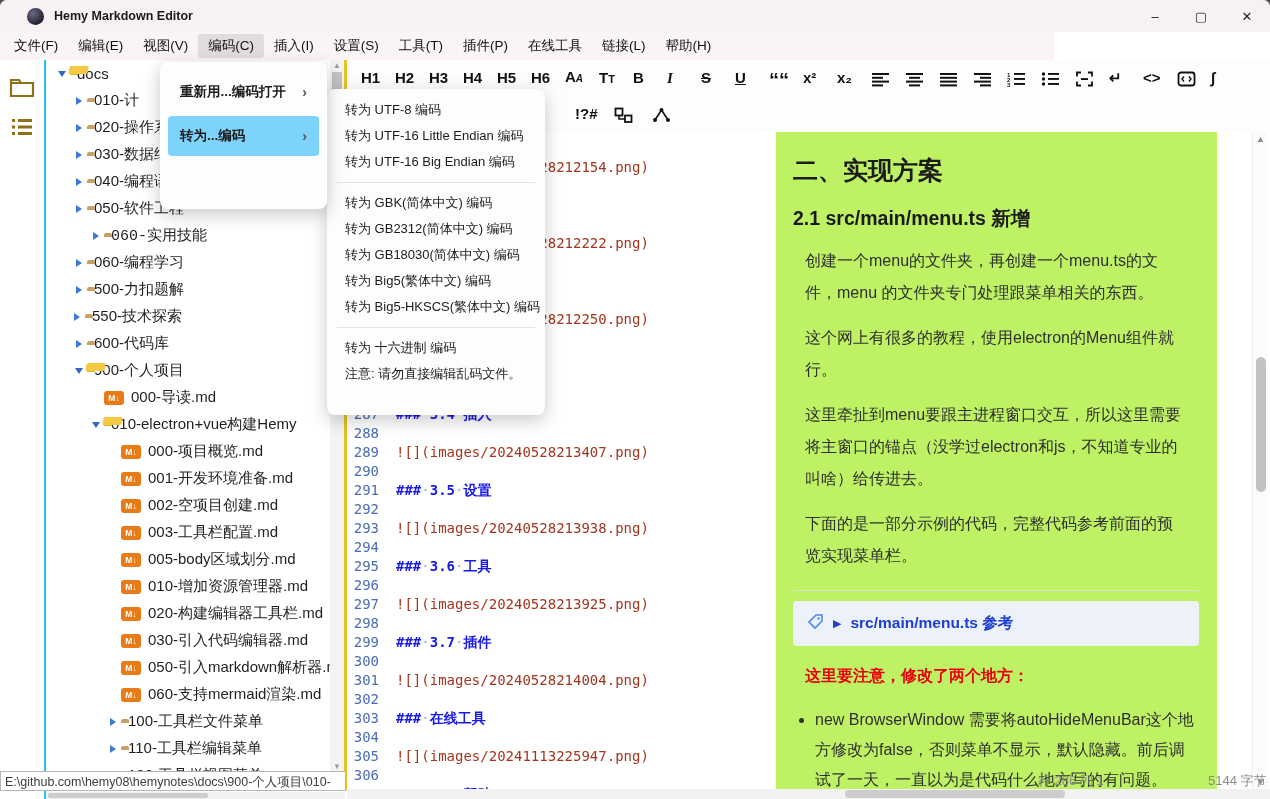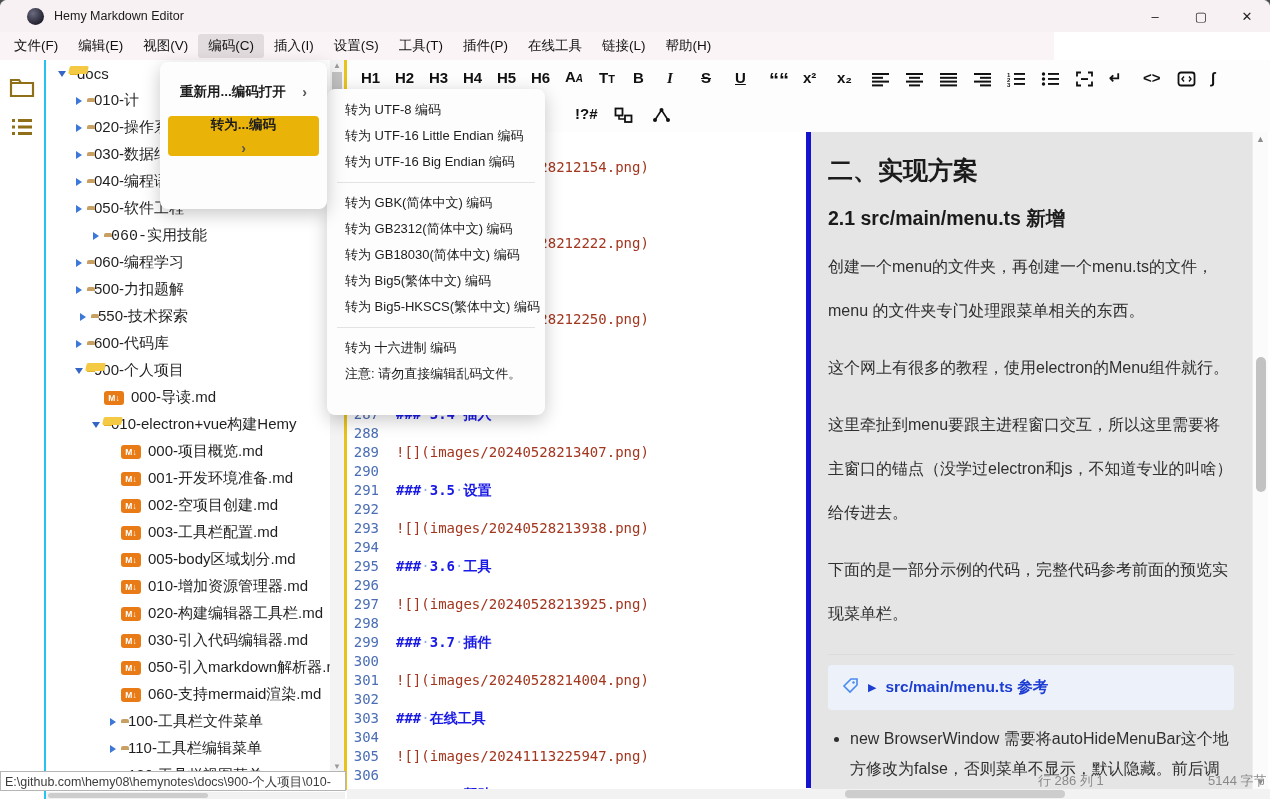--- a/index.html
+++ b/index.html
@@ -2,21 +2,21 @@
 <html><head>
 <meta charset="utf-8">
 <style>
   html,body{margin:0;padding:0;background:#4a4a4a;font-family:"Liberation Sans",sans-serif;}
   .window{position:relative;width:1270px;height:799px;margin:0 auto;background:#fff;overflow:hidden;
           border-radius:8px 8px 0 0;box-shadow:0 0 0 1px #8a8a8a;}
   
   .titlebar{position:absolute;left:0;top:0;width:1270px;height:32px;background:#f8f1f3;display:flex;align-items:center;}
   .app-icon{width:17px;height:17px;border-radius:50%;margin-left:27px;
             background:radial-gradient(circle at 35% 32%,#6b6b80,#20202e 72%);flex:none;}
-  .app-title{font-size:12.5px;color:#1a1a1a;margin-left:10px;}
+  .app-title{font-size:12.5px;color:#1a1a1a;margin-left:10px;font-weight:bold;}
   .win-controls{position:absolute;right:0;top:0;height:32px;display:flex;}
   .win-btn{width:46px;height:32px;display:flex;align-items:center;justify-content:center;font-size:13px;color:#222;}
   
   .menubar{position:absolute;left:0;top:32px;width:1054px;height:28px;background:#faf4f6;display:flex;align-items:center;padding-left:4px;box-sizing:border-box;}
   .menu-item{font-size:13.5px;color:#111;padding:3px 10px;border-radius:3px;white-space:nowrap;}
   .menu-item.active{background:#e2dcdf;}
   
   .rail{position:absolute;left:0;top:60px;width:44px;height:739px;background:#fff;}
   .rail .ricon{display:block;margin:14px auto 0;width:26px;height:26px;}
   .cyan-line{position:absolute;left:44px;top:60px;width:2px;height:739px;background:#25c3f2;}
@@ -53,25 +53,25 @@
   
   .editor{position:absolute;left:347px;top:132px;width:459px;height:657px;background:#fff;overflow:hidden;
           font-family:"DejaVu Sans Mono",monospace;font-size:14px;padding-top:8px;box-sizing:border-box;}
   .ed-line{height:19px;display:flex;white-space:pre;}
   .ed-line .ln{width:32px;flex:none;text-align:right;color:#4a6db5;margin-right:17px;}
   .k-img{color:#a3361f;}
   .k-h{color:#1a1ae6;font-weight:bold;}
   .k-h .dot{color:#8fb0e0;font-weight:normal;}
   .blue-divider{position:absolute;left:806px;top:132px;width:5px;height:656px;background:#1414cf;}
   
-  .preview{position:absolute;left:811px;top:132px;width:441px;height:657px;background:#e5e5e5;overflow:hidden;
+  .preview{position:absolute;left:776px;top:132px;width:441px;height:657px;background:#bef264;overflow:hidden;
            padding:2px 18px 0 17px;box-sizing:border-box;color:#2f2f2f;}
   .preview h2{font-size:25px;margin:20px 0 10px;color:#1b1b1b;}
   .preview h3{font-size:19.5px;margin:18px 0 8px;color:#1b1b1b;}
-  .preview p{font-size:16px;line-height:44px;margin:13px 0;}
+  .preview p{font-size:16px;line-height:32px;margin:13px 12px;}
   .preview hr.rule{border:none;border-top:1px solid #dcdcdc;margin:18px 0 6px;}
   .callout{background:#edf1fa;border-radius:4px;padding:12px 14px;display:flex;align-items:center;gap:9px;margin:10px 0 14px;}
   .co-arrow{color:#1d3ed2;font-size:11px;}
   .co-text{color:#1d3ed2;font-weight:bold;font-size:15.5px;}
   .warn{color:#e8000d;font-weight:bold;font-size:16.5px;margin:16px 0 6px;}
   .preview ul{margin:8px 0;padding-left:22px;}
   .preview li{font-size:16px;line-height:30px;margin:3px 0;}
   
   .preview-scroll{position:absolute;left:1252px;top:132px;width:16px;height:657px;background:#fbfbfb;border-left:1px solid #eee;box-sizing:border-box;}
   .preview-scroll .sarr{position:absolute;left:0;width:15px;text-align:center;font-size:9px;color:#8d8d8d;}
@@ -86,21 +86,21 @@
                border:1px solid #b5b5b5;font-size:12.5px;color:#3c3c3c;padding-left:4px;box-sizing:border-box;
                white-space:nowrap;overflow:hidden;z-index:20;}
   .status-right{position:absolute;top:772px;left:0;width:1270px;height:20px;font-size:13px;color:#8a8a8a;z-index:5;}
   .status-right .pos{position:absolute;left:1038px;}
   .status-right .bytes{position:absolute;left:1208px;}
   
   .menu-panel{position:absolute;left:160px;top:62px;width:167px;height:147px;background:#fdfdfd;border-radius:8px;
               box-shadow:0 5px 18px rgba(0,0,0,.22);z-index:50;padding:6px;box-sizing:border-box;}
   .mi-big{height:40px;margin:4px 2px;border-radius:4px;display:flex;align-items:center;justify-content:space-between;
           padding:0 12px;font-size:13.5px;color:#1c1c1c;font-weight:bold;}
-  .mi-big.hl{background:#eab308;flex-direction:column;}
+  .mi-big.hl{background:#7dd3fc;}
   .mi-big .chev{color:#555;font-size:14px;}
   .submenu-panel{position:absolute;left:327px;top:89px;width:218px;height:326px;background:#fdfdfd;border-radius:8px;
                  box-shadow:0 5px 18px rgba(0,0,0,.22);z-index:49;padding:8px 0;box-sizing:border-box;}
   .sub-item{height:26px;line-height:26px;padding-left:18px;font-size:13px;color:#1c1c1c;white-space:nowrap;}
   .menu-sep{border-top:1px solid #e3e3e3;margin:7px 10px;}
 </style>
 </head>
 <body>
 
 <div class="window">
@@ -205,21 +205,21 @@
         <span class="ticon"><span class="ic-folder"></span></span>
         <span class="tlabel">060-编程学习</span>
       </div>
       <div class="tree-row" style="padding-left: 25px;">
         <span class="arr">
           <span class="tri-r"></span>
         </span>
         <span class="ticon"><span class="ic-folder"></span></span>
         <span class="tlabel">500-力扣题解</span>
       </div>
-      <div class="tree-row" style="padding-left: 29px;">
+      <div class="tree-row" style="padding-left: 23px;">
         <span class="arr">
           <span class="tri-r"></span>
         </span>
         <span class="ticon"><span class="ic-folder"></span></span>
         <span class="tlabel">550-技术探索</span>
       </div>
       <div class="tree-row" style="padding-left: 25px;">
         <span class="arr">
           <span class="tri-r"></span>
         </span>
@@ -480,20 +480,21 @@
       <p>下面的是一部分示例的代码，完整代码参考前面的预览实现菜单栏。</p>
       <hr class="rule">
       <div class="callout">
         <span><svg width="17" height="17" viewBox="0 0 17 17">
             <path d="M15 2 H9 L2 9 L8 15 L15 8 Z" stroke="#4a8af0" stroke-width="1.6" fill="#eaf1ff"></path>
             <circle cx="11.5" cy="5.5" r="1.2" fill="#4a8af0"></circle>
           </svg></span>
         <span class="co-arrow">▶</span>
         <span class="co-text">src/main/menu.ts 参考</span>
       </div>
+      <p class="warn">这里要注意，修改了两个地方：</p>
       <ul>
         <li>new BrowserWindow 需要将autoHideMenuBar这个地方修改为false，否则菜单不显示，默认隐藏。前后调试了一天，一直以为是代码什么地方写的有问题。</li>
         <li>使用Menu.setApplicationMenu(menu)显示菜单栏</li>
       </ul>
     </div>
   <div class="preview-scroll">
     <span class="sarr" style="top:2px">▲</span>
     <span class="thumb"></span>
     <span class="sarr" style="bottom:2px">▼</span>
   </div>

